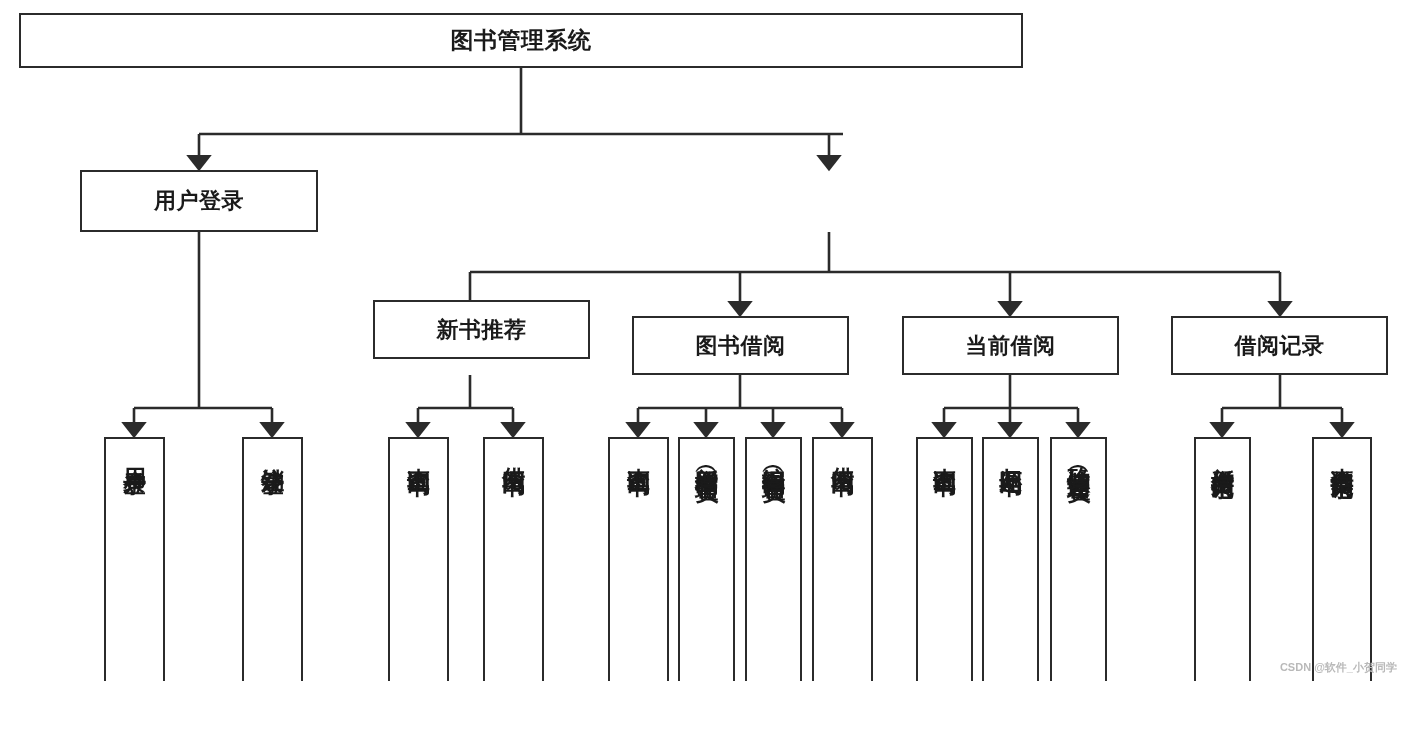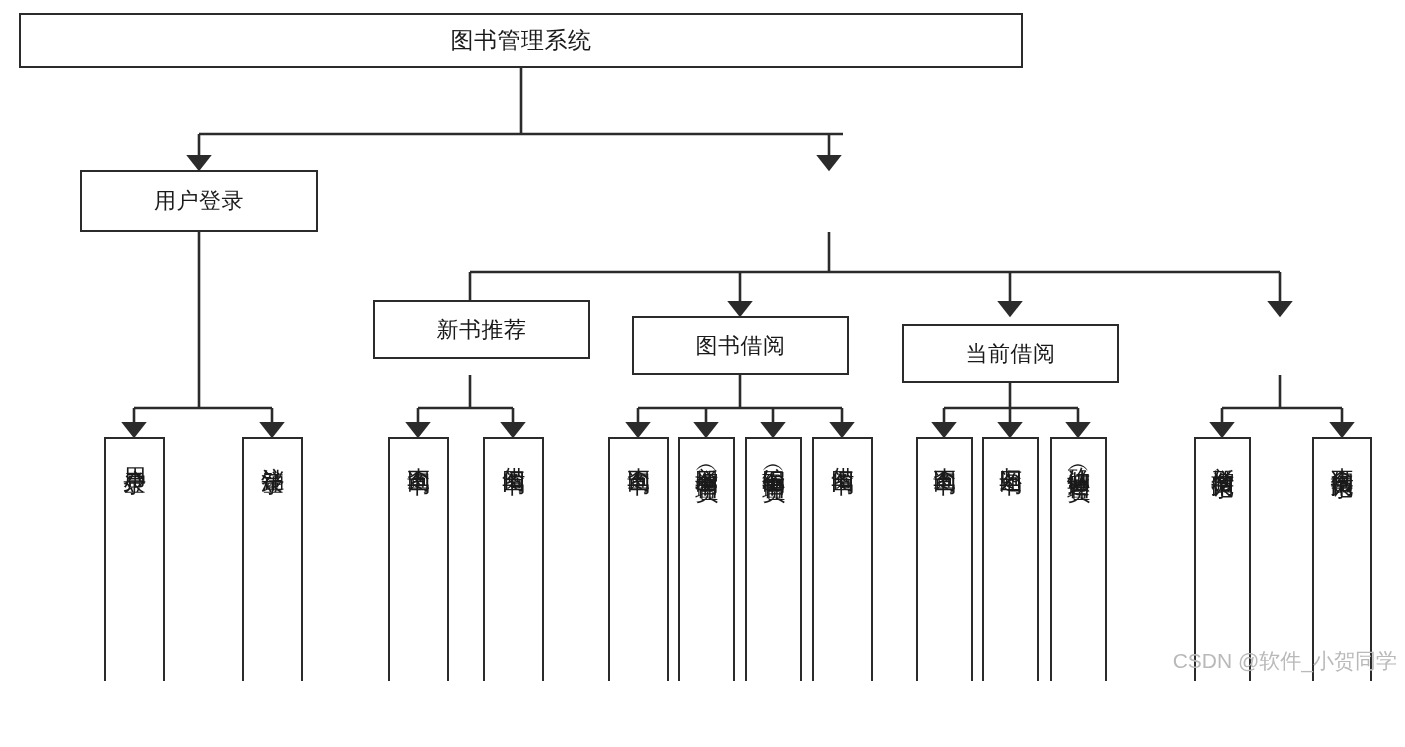--- a/index.html
+++ b/index.html
@@ -10,20 +10,21 @@
   }
   body {
     font-family: "Liberation Sans", "DejaVu Sans", sans-serif;
   }
   #diagram-root {
     position: relative;
     width: 1405px;
     height: 681px;
     background: #ffffff;
     overflow: hidden;
+    font-weight: bold;
   }
   #edges-layer {
     position: absolute;
     left: 0;
     top: 0;
     width: 1405px;
     height: 747px;
     pointer-events: none;
   }
   .node {
@@ -61,21 +62,21 @@
     font-size: 23px;
     writing-mode: vertical-rl;
     text-orientation: upright;
     line-height: 1.02;
     letter-spacing: 2px;
   }
   .watermark {
     position: absolute;
     right: 8px;
     bottom: 6px;
-    font-size: 21px;
+    font-size: 11px;
     color: #b9b9b9;
     z-index: 5;
     white-space: nowrap;
     font-family: "Liberation Sans", "DejaVu Sans", sans-serif;
   }
 </style>
 </head>
 <body>
 
 <div id="diagram-root">
@@ -137,22 +138,25 @@
   <div class="node h" style="left:80px; top:170px; width:238px; height:62px;">
     <span class="node-label">用户登录</span>
   </div>
 
   <div class="node h" style="left:361px; top:300px; width:217px; height:59px;margin-left:12px;">
     <span class="node-label">新书推荐</span>
   </div>
   <div class="node h" style="left:632px; top:316px; width:217px; height:59px;justify-content:center;">
     <span class="node-label">图书借阅</span>
   </div>
-  <div class="node h" style="left:902px; top:324px; width:217px; height:59px;">
+  <div class="node h" style="left:902px; top:316px; width:217px; height:59px;">
     <span class="node-label">当前借阅</span>
+  </div>
+  <div class="node h" style="left:1171px; top:316px; width:217px; height:59px;">
+    <span class="node-label">借阅记录</span>
   </div>
 
   <div class="node v" style="left:104px; top:437px; width:61px; height:297px;">
     <span class="node-label">用户登录</span>
   </div>
   <div class="node v" style="left:242px; top:437px; width:61px; height:297px;">
     <span class="node-label">注销登录</span>
   </div>
   <div class="node v" style="left:388px; top:437px; width:61px; height:297px;">
     <span class="node-label">查询图书</span>

